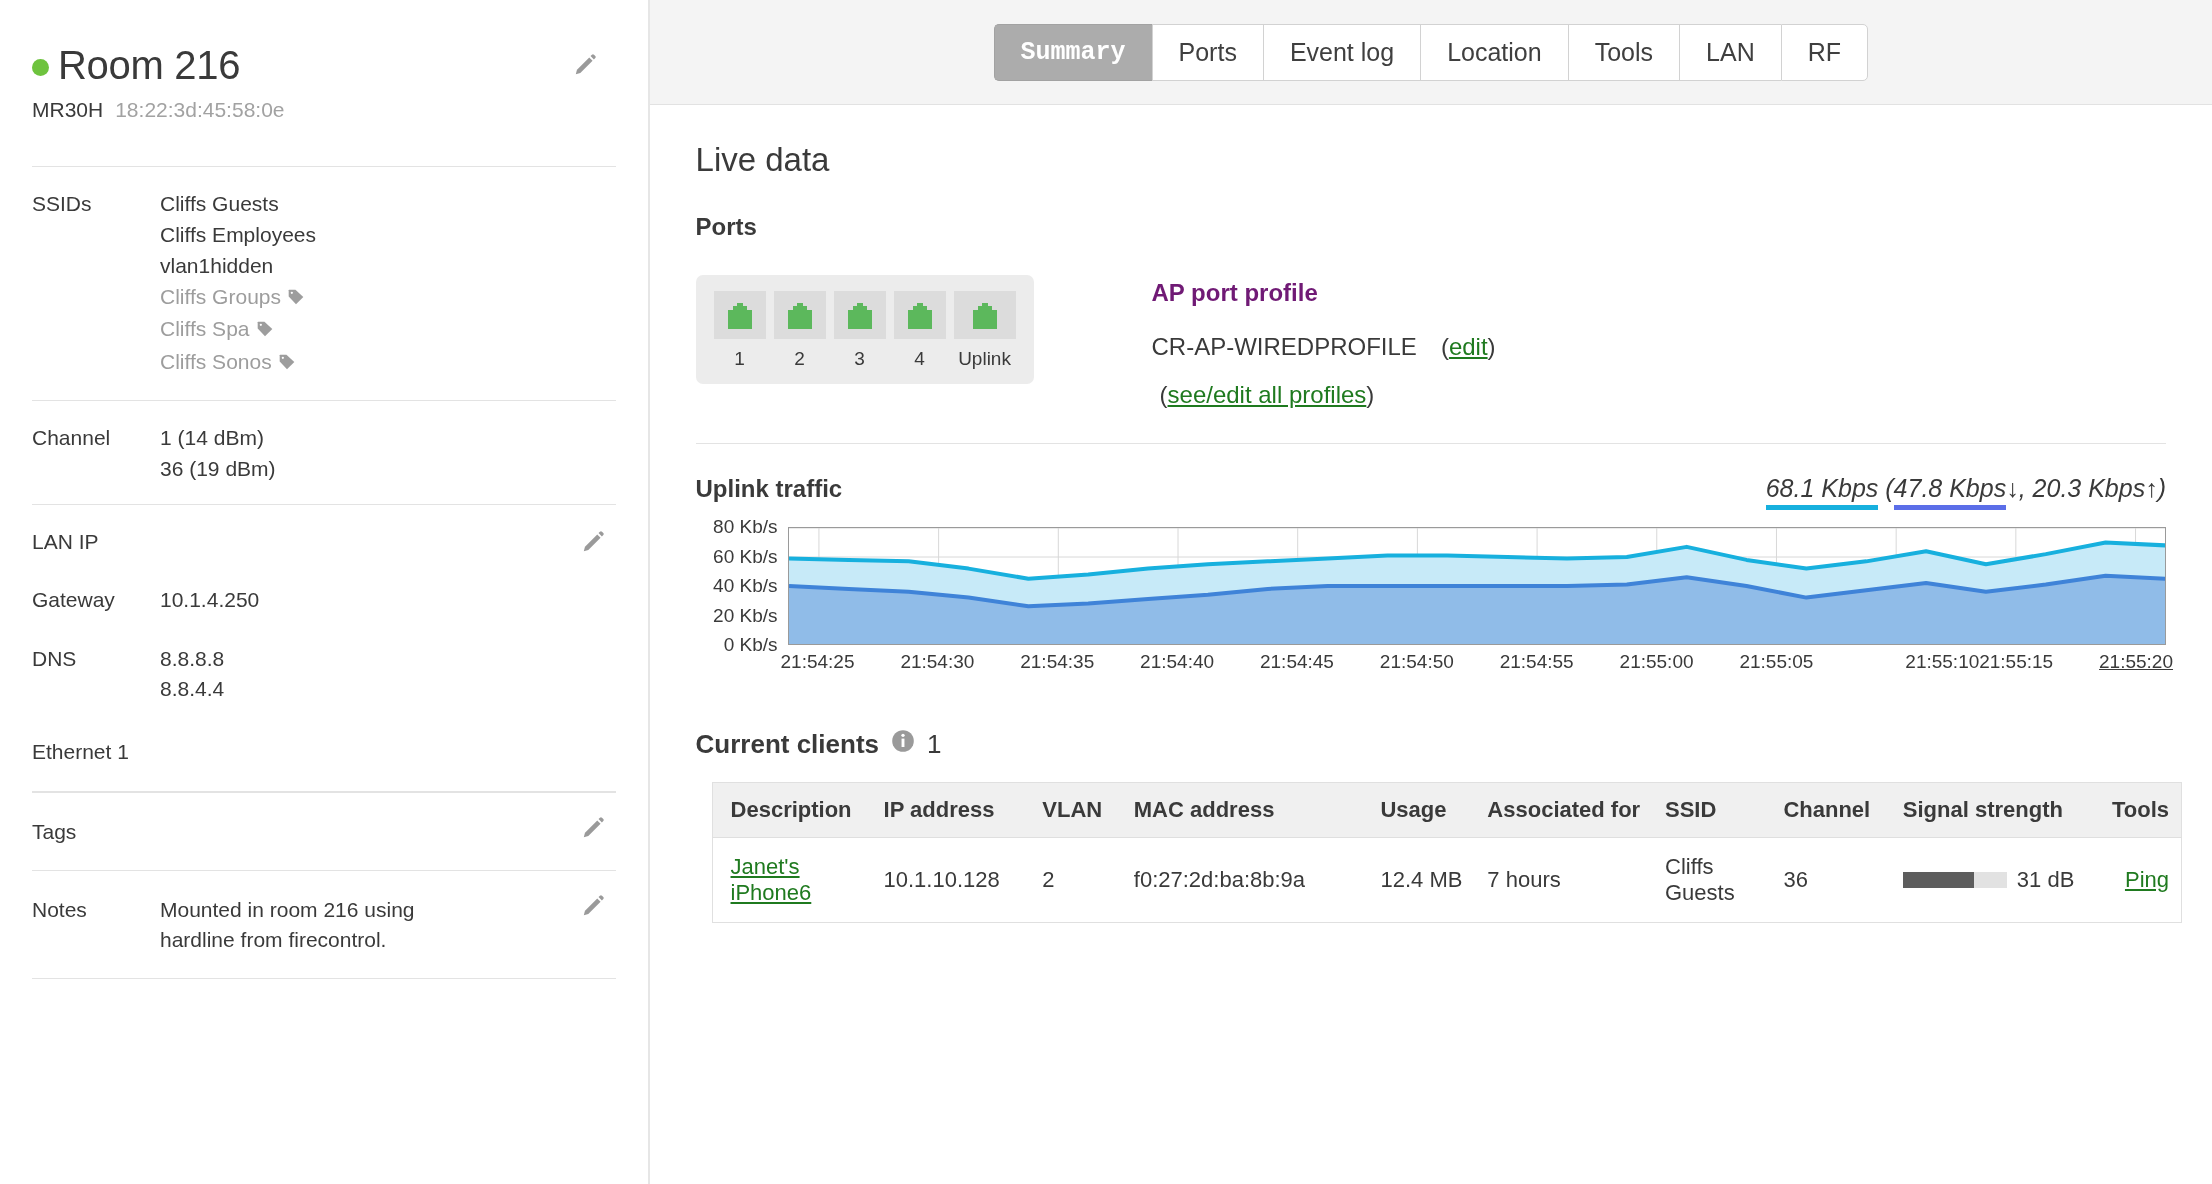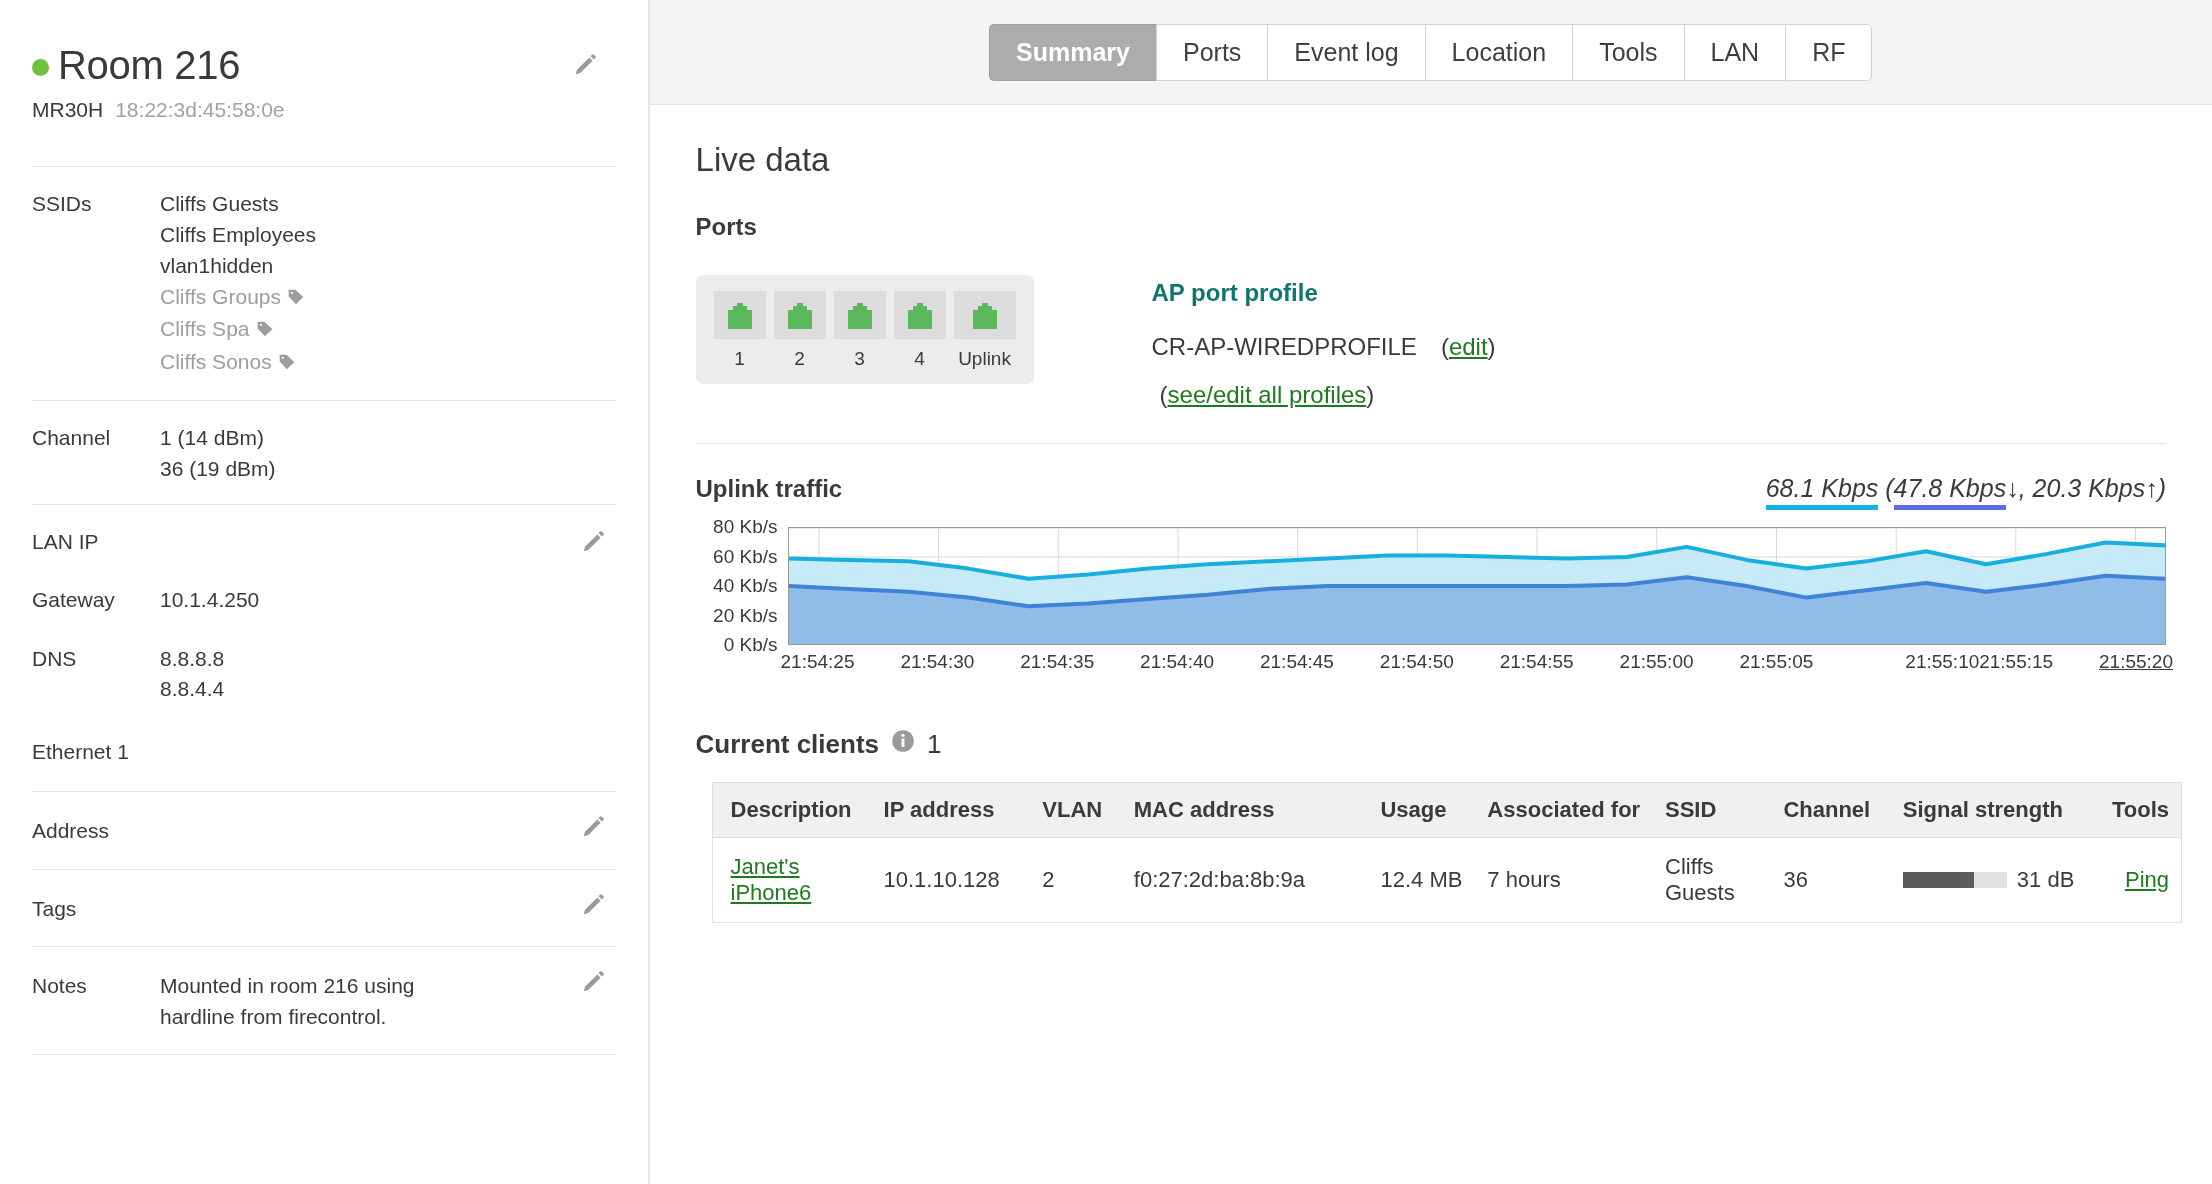--- a/index.html
+++ b/index.html
@@ -55,21 +55,21 @@
     display: flex; align-items: center; justify-content: center;
   }
   .tabs { display: flex; align-items: stretch; height: 57px; }
   .tab {
     display: flex; align-items: center; justify-content: center;
     padding: 0 26px; font-size: 25px; color: #3f3f3f;
     background: #ffffff; border: 1px solid #d2d2d2; border-right: none;
     cursor: pointer; white-space: nowrap;
   }
   .tab:last-child { border-right: 1px solid #d2d2d2; border-radius: 0 5px 5px 0; }
-  .tab:first-child { border-radius: 5px 0 0 5px; }
+  .tab:first-child { border-radius: 5px 0 0 5px; font-family: Liberation Mono, monospace; }
   .tab.active {
     background: #acacac; color: #ffffff; font-weight: bold;
     border-color: #a2a2a2;
   }
 
   .content { padding: 36px 46px 0 46px; }
   .h-live { font-size: 33px; font-weight: 400; color: #3a3a3a; }
   .h-section { font-size: 24px; font-weight: bold; color: #3a3a3a; }
 
   .ports-row { display: flex; align-items: flex-start; margin-top: 34px; }
@@ -81,21 +81,21 @@
   .port-jack {
     width: 52px; height: 48px; background: #dcdcdc;
     display: flex; align-items: center; justify-content: center;
   }
   .port-label { font-size: 19px; color: #3a3a3a; margin-top: 9px; }
   .port-label.wide { font-size: 19px; }
   .port.uplink { width: 62px; }
   .port.uplink .port-jack { width: 62px; }
 
   .profile-block { margin-left: 118px; padding-top: 4px; }
-  .profile-h { font-size: 24px; font-weight: bold; color: #0f766e; }
+  .profile-h { font-size: 24px; font-weight: bold; color: #701a75; }
   .profile-line { margin-top: 26px; font-size: 24px; color: #3a3a3a; }
   .profile-line .pname { margin-right: 24px; }
   .profile-sub { margin-top: 20px; font-size: 24px; color: #3a3a3a; padding-left: 8px; }
   a.glink { color: #1f7a1f; text-decoration: underline; }
 
   .hr-wide { height: 1px; background: #e3e3e3; margin: 34px 0 0 0; }
 
   .uplink-head { display: flex; align-items: baseline; justify-content: space-between; margin-top: 30px; }
   .uplink-stats { font-size: 25px; font-style: italic; color: #3a3a3a; white-space: nowrap; }
   .u-total { border-bottom: 5px solid #17b0de; padding-bottom: 3px; }
@@ -236,30 +236,20 @@
         <div>8.8.4.4</div>
       </div>
     </div>
 
     <div class="kv" style="padding-top:12px;padding-bottom:24px;">
       <div class="k">Ethernet 1</div>
     </div>
 
     <div class="divider"></div>
 
-    <div class="kv" style="padding:24px 0 22px 0;">
-      <div class="k">Address</div>
-      <div class="v"></div>
-      <span class="pencil edit-holder" style="top:22px;">
-        <svg viewBox="0 0 24 24" width="26" height="26">
-            <path d="M3.5 20.5l1.1-4.2L15.9 5 19 8.1 7.7 19.4l-4.2 1.1z" fill="#9a9a9a"></path>
-            <path d="M17.1 3.8l3.1 3.1 1.3-1.3a1.3 1.3 0 0 0 0-1.9l-1.2-1.2a1.3 1.3 0 0 0-1.9 0l-1.3 1.3z" fill="#9a9a9a"></path>
-          </svg>
-      </span>
-    </div>
 
     <div class="divider"></div>
 
     <div class="kv" style="padding:24px 0 22px 0;">
       <div class="k">Tags</div>
       <div class="v"></div>
       <span class="pencil edit-holder" style="top:22px;">
         <svg viewBox="0 0 24 24" width="26" height="26">
             <path d="M3.5 20.5l1.1-4.2L15.9 5 19 8.1 7.7 19.4l-4.2 1.1z" fill="#9a9a9a"></path>
             <path d="M17.1 3.8l3.1 3.1 1.3-1.3a1.3 1.3 0 0 0 0-1.9l-1.2-1.2a1.3 1.3 0 0 0-1.9 0l-1.3 1.3z" fill="#9a9a9a"></path>

